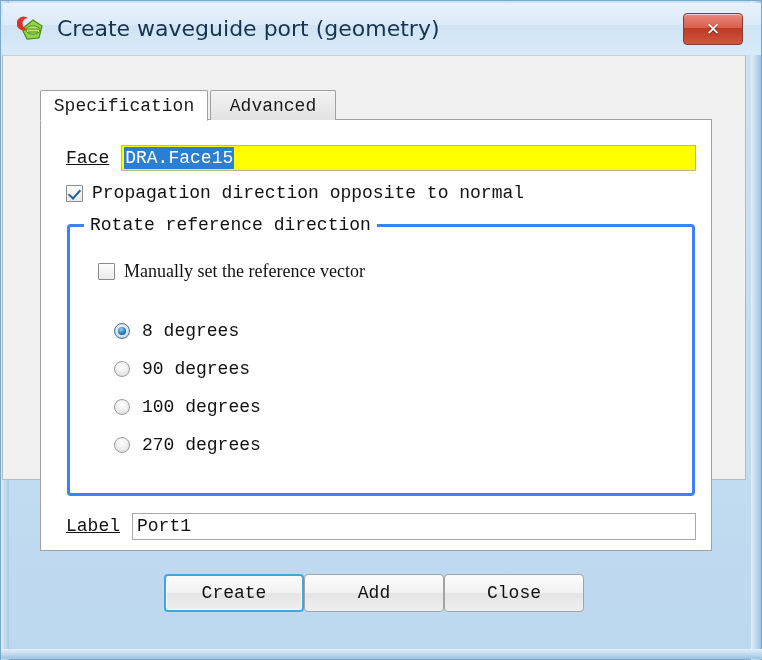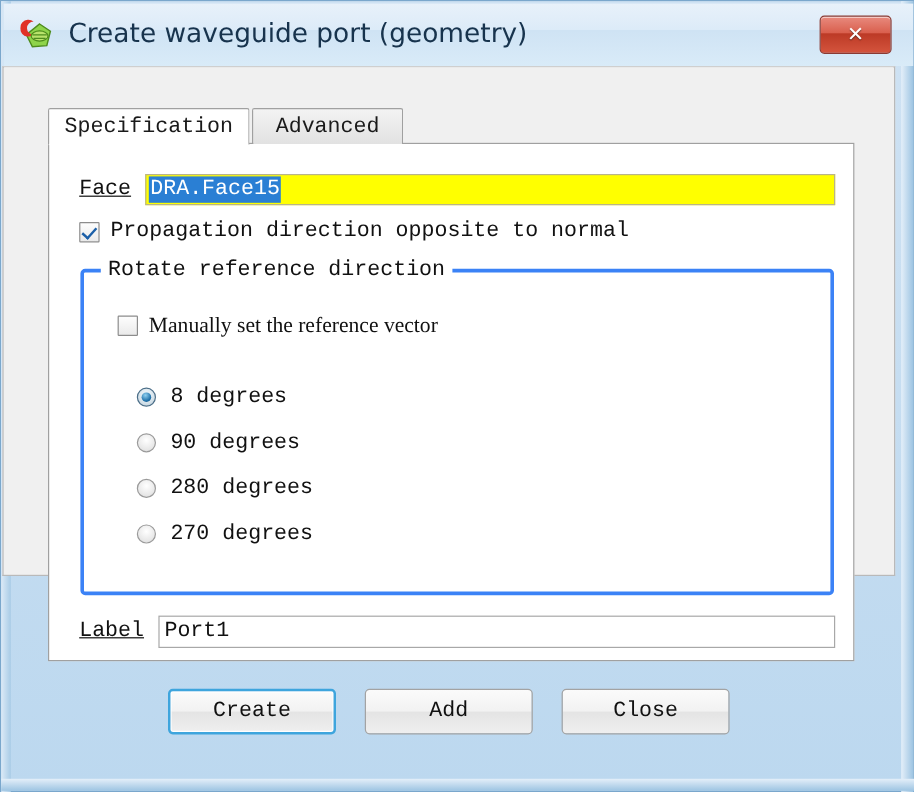--- a/index.html
+++ b/index.html
@@ -303,21 +303,20 @@
     cursor: text;
   }
 
   
   .buttonbar {
     position: absolute;
     left: 0; top: 518px;
     width: 742px;
     display: flex;
     justify-content: center;
-    gap: 24px;
   }
   .btn {
     width: 140px;
     height: 38px;
     box-sizing: border-box;
     font-size: 18px;
     font-family: "Liberation Mono", "DejaVu Sans Mono", monospace;
     color: #111;
     background: linear-gradient(to bottom, #fbfbfb 0%, #f2f2f2 48%, #e4e4e4 52%, #efefef 100%);
     border: 1px solid #a3a3a3;
@@ -400,21 +399,21 @@
             <span class="rb-label">8 degrees</span>
           </div>
 
           <div class="radio-row">
             <span class="rb"></span>
             <span class="rb-label">90 degrees</span>
           </div>
 
           <div class="radio-row">
             <span class="rb"></span>
-            <span class="rb-label">280 degrees</span>
+            <span class="rb-label">100 degrees</span>
           </div>
 
           <div class="radio-row">
             <span class="rb"></span>
             <span class="rb-label">270 degrees</span>
           </div>
 
         </div>
       </div>
 

